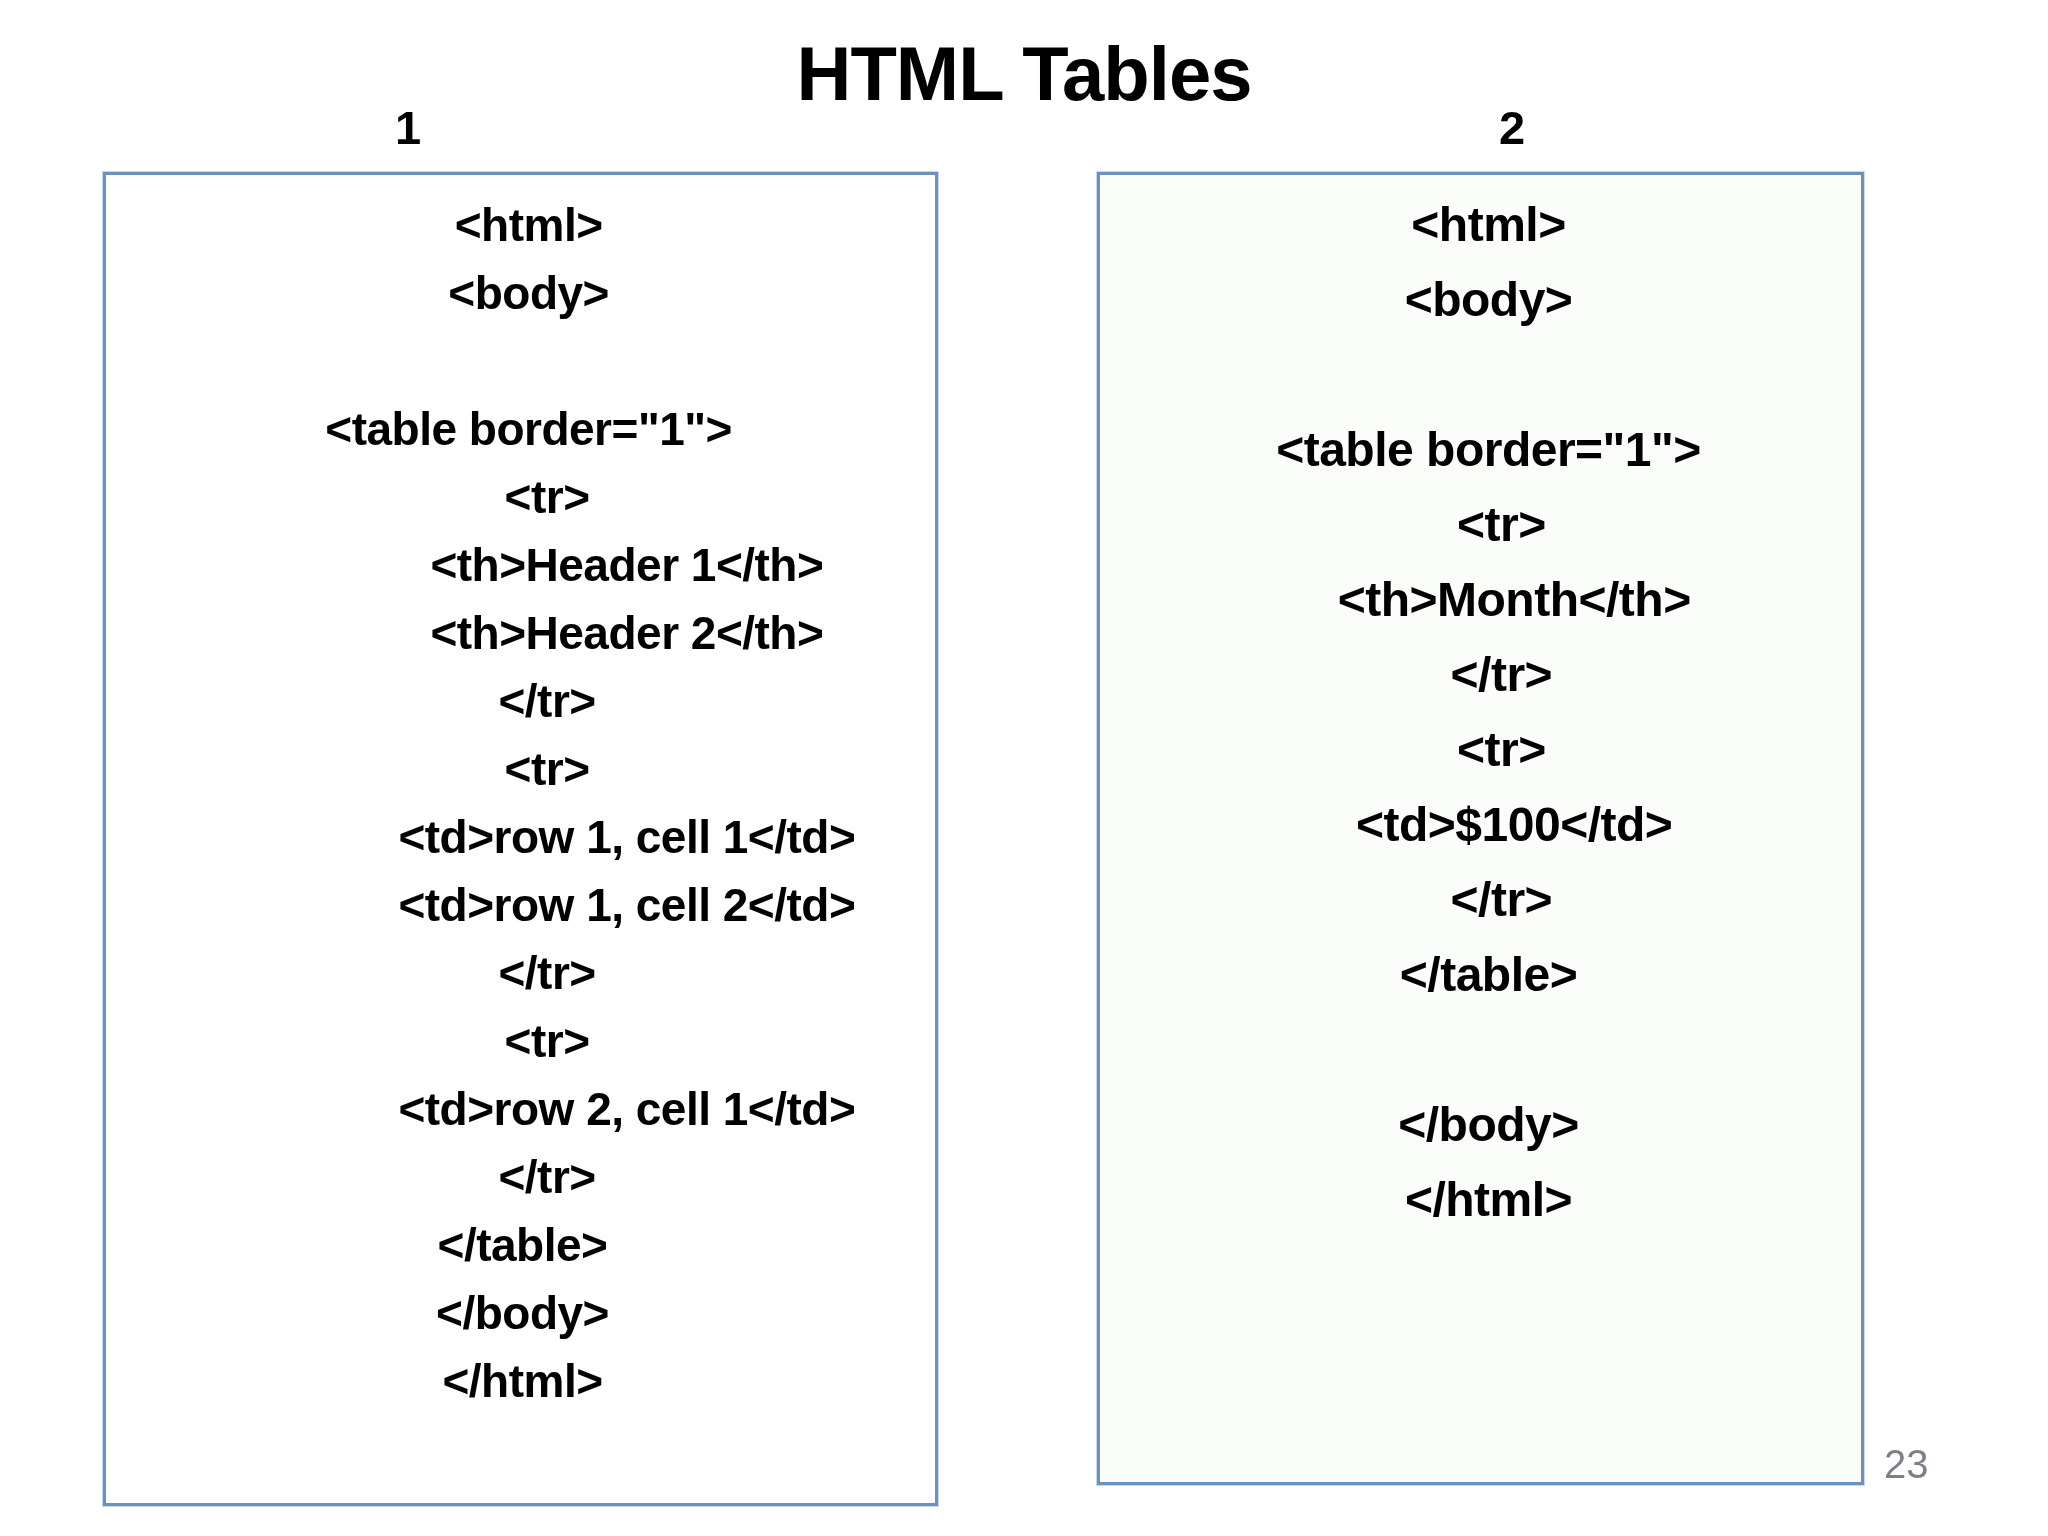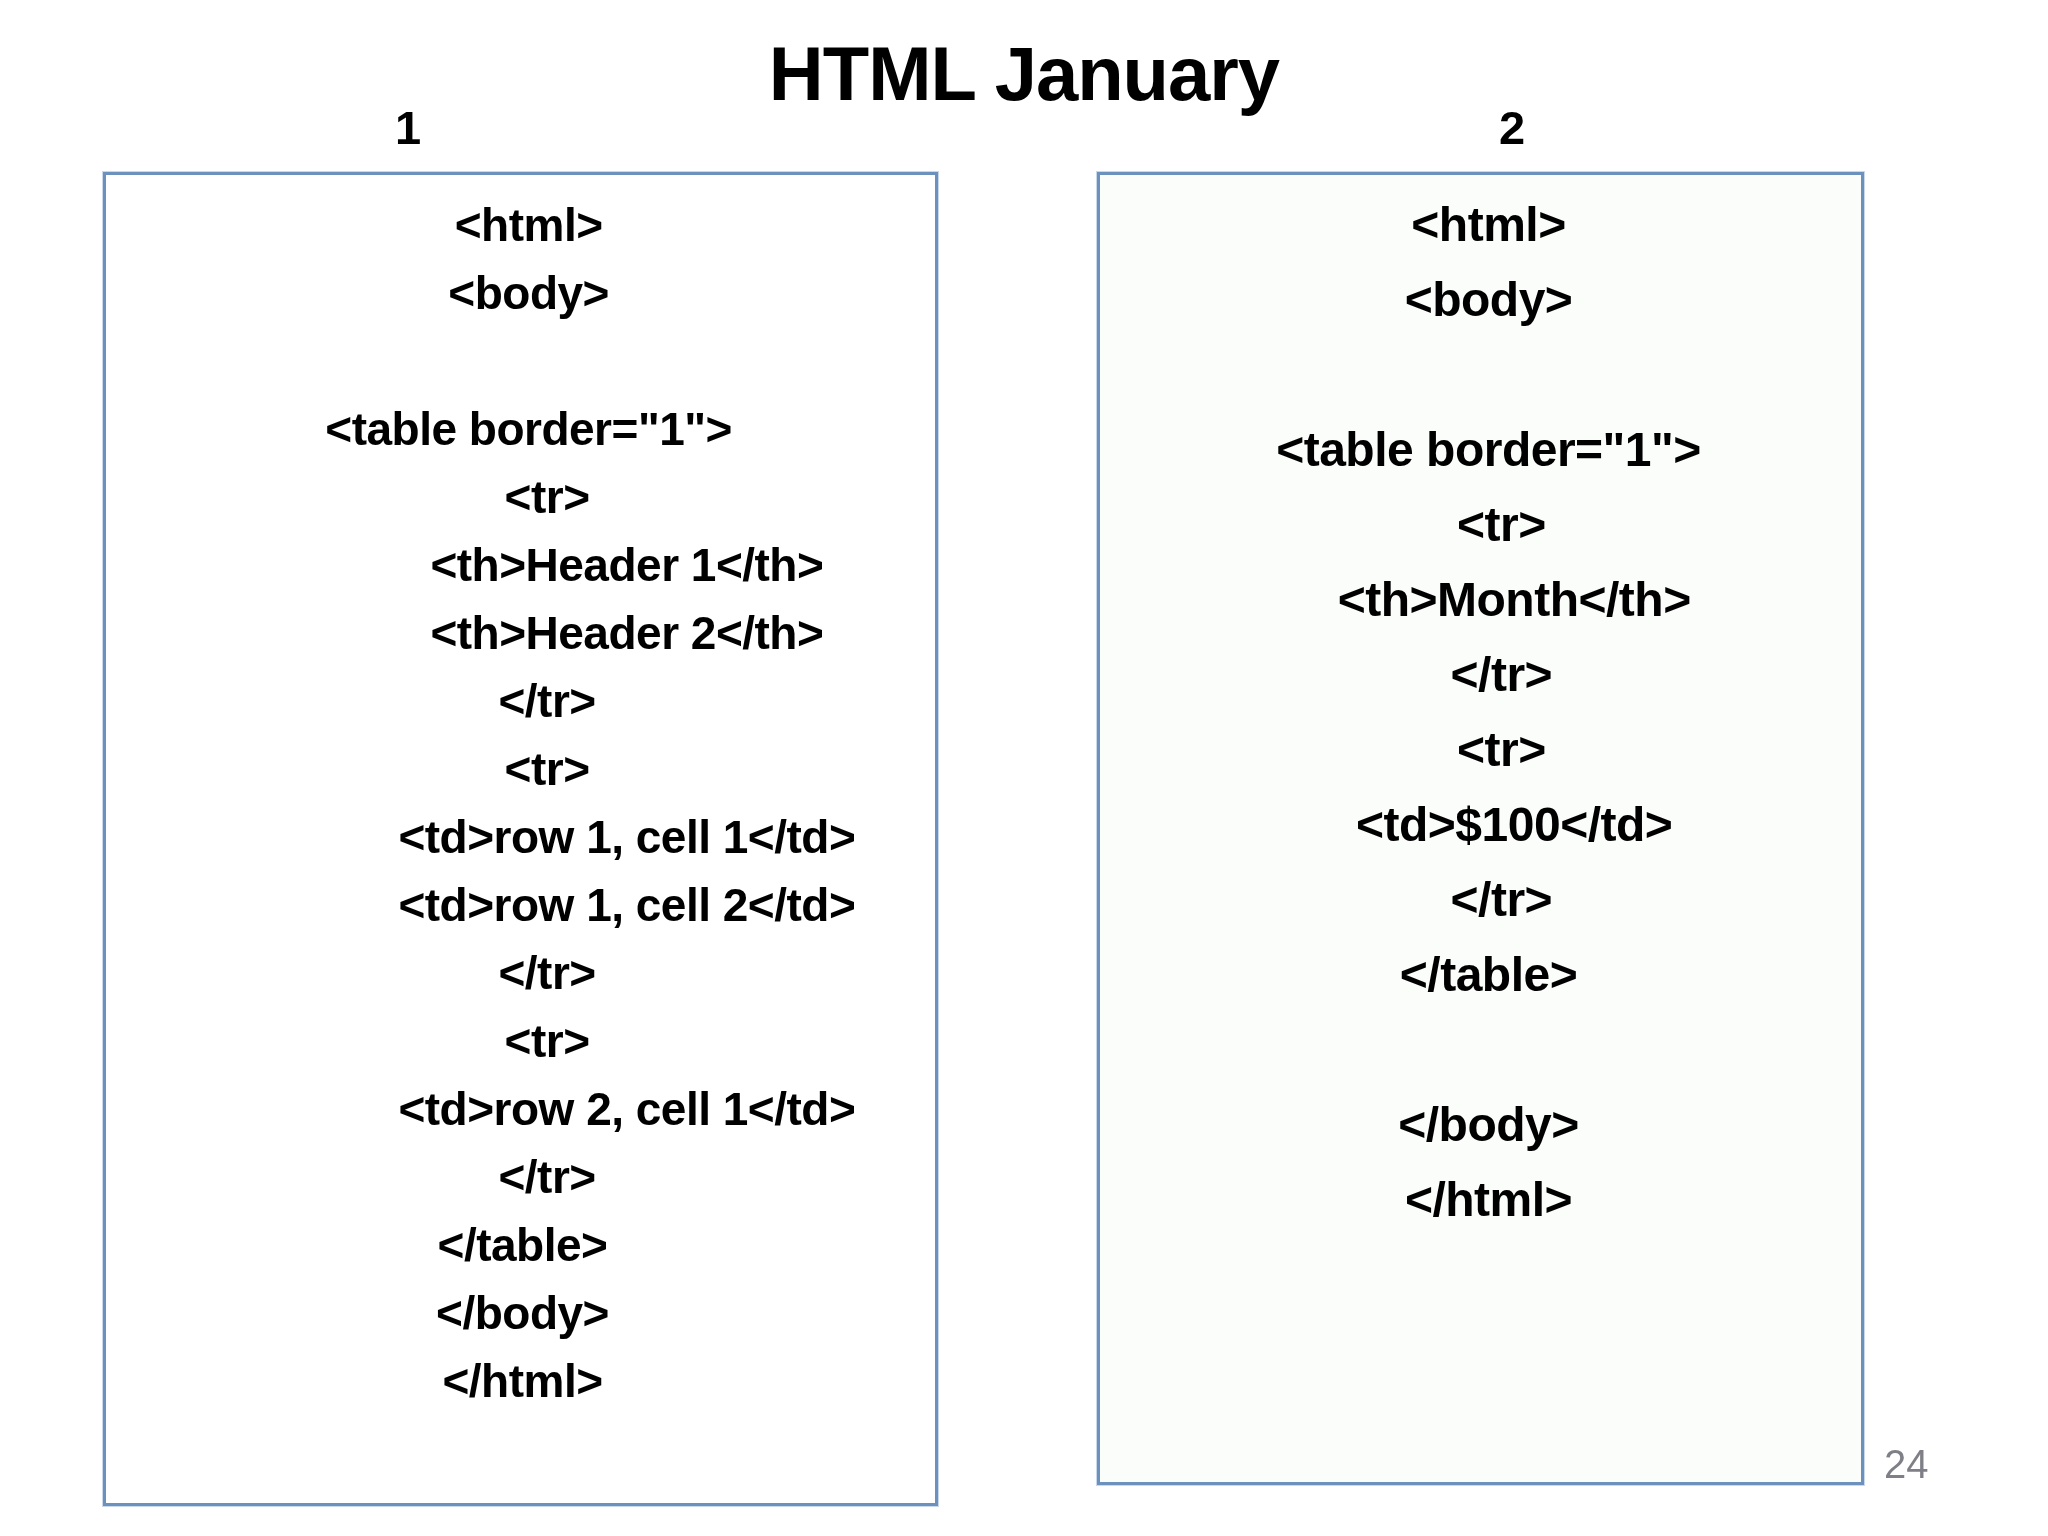--- a/index.html
+++ b/index.html
@@ -82,21 +82,21 @@
     top: 1442px;
     font-size: 40px;
     color: var(--page-number-color, #7f7f87);
   }
 </style>
 </head>
 <body>
 
 <div class="slide">
 
-  <div class="slide-title">HTML January</div>
+  <div class="slide-title">HTML Tables</div>
 
   <div class="panel-label one">1</div>
 
   <div class="panel-label two">2</div>
 
   <div class="code-panel panel-1">
     <div class="code-lines">
         <div class="code-line"> &lt;html&gt;</div>
         <div class="code-line"> &lt;body&gt;</div>
         <div class="code-line">&nbsp;</div>
@@ -130,15 +130,15 @@
         <div class="code-line">  &lt;tr&gt;</div>
         <div class="code-line">    &lt;td&gt;$100&lt;/td&gt;</div>
         <div class="code-line">  &lt;/tr&gt;</div>
         <div class="code-line">&lt;/table&gt;</div>
         <div class="code-line">&nbsp;</div>
         <div class="code-line">&lt;/body&gt;</div>
         <div class="code-line">&lt;/html&gt;</div>
       </div>
   </div>
 
-  <div class="page-number">24</div>
+  <div class="page-number">23</div>
 
 </div>
 
 </body></html>

